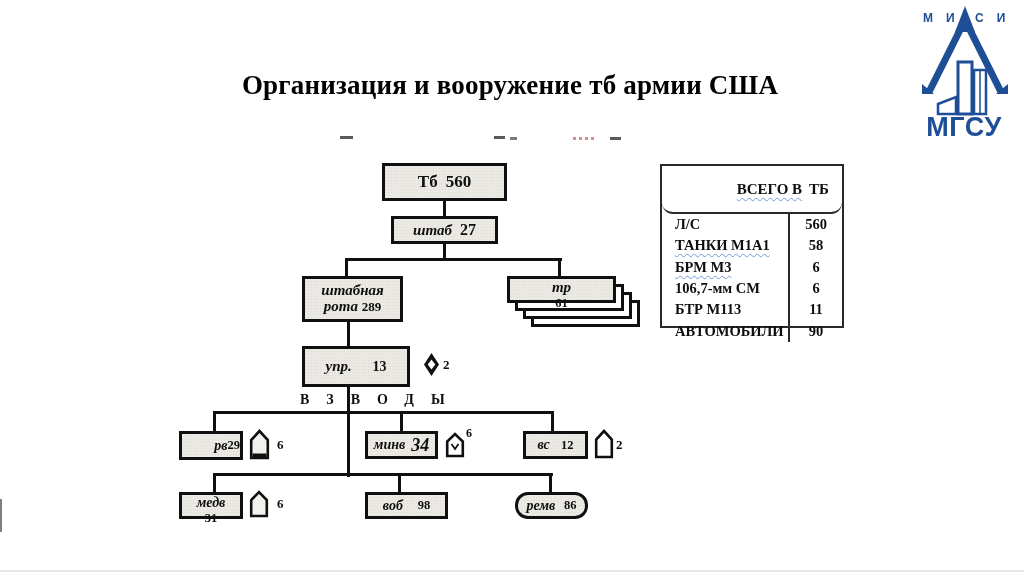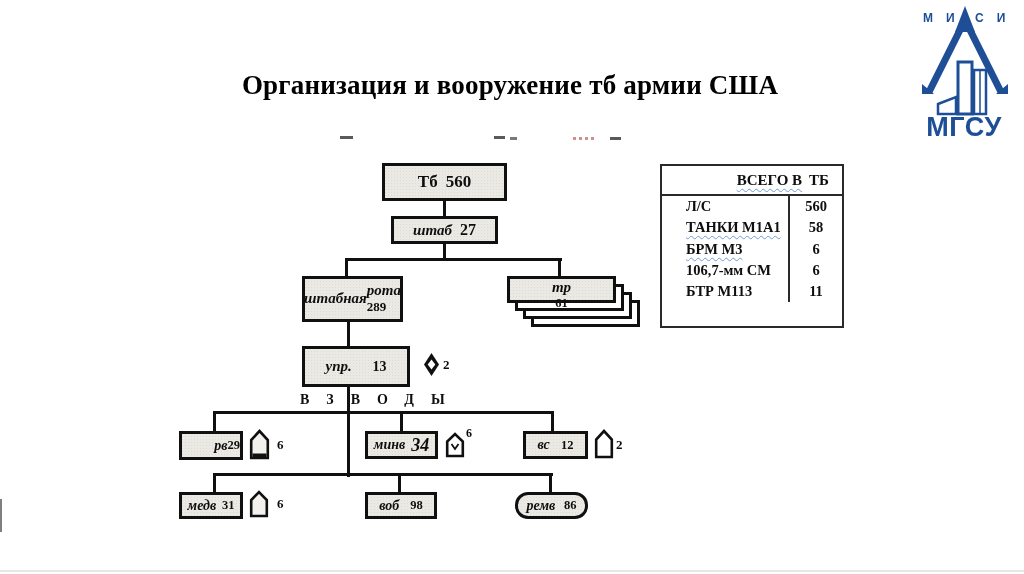--- a/index.html
+++ b/index.html
@@ -7,44 +7,44 @@
          font-family:"Liberation Serif",serif;color:#0e0e0e;}
   .title{position:absolute;left:150px;top:70px;width:720px;text-align:center;
          font-size:27px;font-weight:700;letter-spacing:0.2px;color:#000000;}
   
   .box{position:absolute;box-sizing:border-box;border:3px solid #101010;
        background-color:#ebe9e4;
        background-image:radial-gradient(#cfccc5 14%,rgba(0,0,0,0) 15%),
                         radial-gradient(#dedbd4 14%,rgba(0,0,0,0) 15%);
        background-size:4px 4px,3px 3px;background-position:0 0,2px 1px;
        display:flex;align-items:center;justify-content:center;gap:8px;z-index:3;}
-  .box.col{gap:0;line-height:1.05;}
+  .box.col{flex-direction:column;gap:0;line-height:1.05;}
   .shadowbox{position:absolute;box-sizing:border-box;border:3px solid #101010;background:#ffffff;}
   .it{font-style:italic;font-weight:700;}
   .b{font-weight:700;}
   .line{position:absolute;background:#101010;z-index:1;}
   .cnt{position:absolute;font-weight:700;font-size:13px;z-index:4;}
   .vzvody{position:absolute;left:300px;top:392px;font-size:14px;font-weight:700;
           letter-spacing:17px;z-index:2;background:transparent;}
   .icon{position:absolute;z-index:4;}
   
   .dash{position:absolute;background:#5a5a5a;height:3px;}
   .pinkdots{position:absolute;width:23px;height:3px;
             background:repeating-linear-gradient(90deg,#cf9090 0 3px,rgba(0,0,0,0) 3px 6px);}
   .edge-left{position:absolute;left:0;top:499px;width:2px;height:33px;background:#3a3a3a;opacity:.65;}
   .edge-bottom{position:absolute;left:0;top:570px;width:1024px;height:2px;background:#e7e7e4;}
   
   .table{position:absolute;left:660px;top:164px;width:184px;height:164px;box-sizing:border-box;
          border:2px solid #2a2a2a;background:#fff;z-index:3;font-weight:700;}
-  .t-header{height:30px;box-sizing:border-box;border-bottom:2px solid #2a2a2a;
+  .t-header{height:48px;box-sizing:border-box;border-bottom:2px solid #2a2a2a;
             display:flex;align-items:center;justify-content:flex-end;gap:7px;
-            padding-right:13px;font-size:15px;}
+            padding-right:13px;font-size:15px;border-radius:11px;}
   .t-body{display:flex;flex-direction:column;}
   .t-row{display:flex;height:21.3px;font-size:14.5px;}
-  .t-label{flex:1;padding-left:24px;display:flex;align-items:center;white-space:nowrap;}
+  .t-label{flex:1;padding-left:13px;display:flex;align-items:center;white-space:nowrap;}
   .t-val{width:52px;border-left:2px solid #2a2a2a;display:flex;align-items:center;
          justify-content:center;}
   .wavy{text-decoration:underline;text-decoration-style:wavy;text-decoration-color:#6f9bd8;
         text-decoration-thickness:1px;text-underline-offset:3px;}
   
   .logo{position:absolute;left:912px;top:4px;width:104px;height:136px;z-index:5;}
 </style>
 </head>
 <body>
 
@@ -139,30 +139,30 @@
 
   <div class="box" style="left:523px;top:431px;width:65px;height:28px;font-size:14px;justify-content:space-evenly;gap:0;">
     <span class="it">вс</span>
     <span class="b" style="font-size:12.5px;">12</span>
   </div>
   <svg class="icon" style="left:594px;top:429px;" width="20" height="30" viewBox="0 0 20 30">
     <path d="M2.2 28 L2.2 10.5 L10 2 L17.8 10.5 L17.8 28 Z" fill="#ffffff" stroke="#101010" stroke-width="2.6"></path>
   </svg>
   <div class="cnt" style="left:616px;top:437px;">2</div>
 
-  <div class="box" style="left:179px;top:492px;width:64px;height:27px;font-size:14px;justify-content:space-evenly;gap:0;">
+  <div class="box" style="left:179px;top:492px;width:64px;height:27px;font-size:14px;justify-content:space-evenly;gap:0;flex-direction:column;">
     <span class="it">медв</span>
     <span class="b" style="font-size:12.5px;">31</span>
   </div>
   <svg class="icon" style="left:249px;top:490px;" width="20" height="28" viewBox="0 0 20 28">
     <path d="M2.2 26 L2.2 10 L10 2 L17.8 10 L17.8 26 Z" fill="#f2f1ee" stroke="#101010" stroke-width="2.6"></path>
   </svg>
   <div class="cnt" style="left:277px;top:496px;">6</div>
 
-  <div class="box" style="left:365px;top:492px;width:72px;height:27px;font-size:14px;justify-content:space-evenly;gap:0;text-align:right;">
+  <div class="box" style="left:365px;top:492px;width:83px;height:27px;font-size:14px;justify-content:space-evenly;gap:0;text-align:right;">
     <span class="it">воб</span>
     <span class="b" style="font-size:12.5px;">98</span>
   </div>
 
   <div class="box" style="left:515px;top:492px;width:73px;height:27px;font-size:14px;justify-content:space-evenly;gap:0;border-radius:13px;">
     <span class="it">ремв</span>
     <span class="b" style="font-size:12.5px;">86</span>
   </div>
 
   <div class="table">
@@ -183,20 +183,24 @@
         <span class="t-label wavy">БРМ М3</span>
         <span class="t-val">6</span>
       </div>
       <div class="t-row">
         <span class="t-label">106,7-мм СМ</span>
         <span class="t-val">6</span>
       </div>
       <div class="t-row">
         <span class="t-label">БТР М113</span>
         <span class="t-val">11</span>
+      </div>
+      <div class="t-row">
+        <span class="t-label">АВТОМОБИЛИ</span>
+        <span class="t-val">90</span>
       </div>
     </div>
   </div>
 
   <svg class="logo" viewBox="0 0 104 136" font-family="Liberation Sans, sans-serif">
     <g fill="#1e4e96">
       <text x="11" y="18" font-size="12" font-weight="bold" letter-spacing="13">МИ</text>
       <text x="63" y="18" font-size="12" font-weight="bold" letter-spacing="13">СИ</text>
 
       <polygon points="53,2 43,28 63,28"></polygon>

